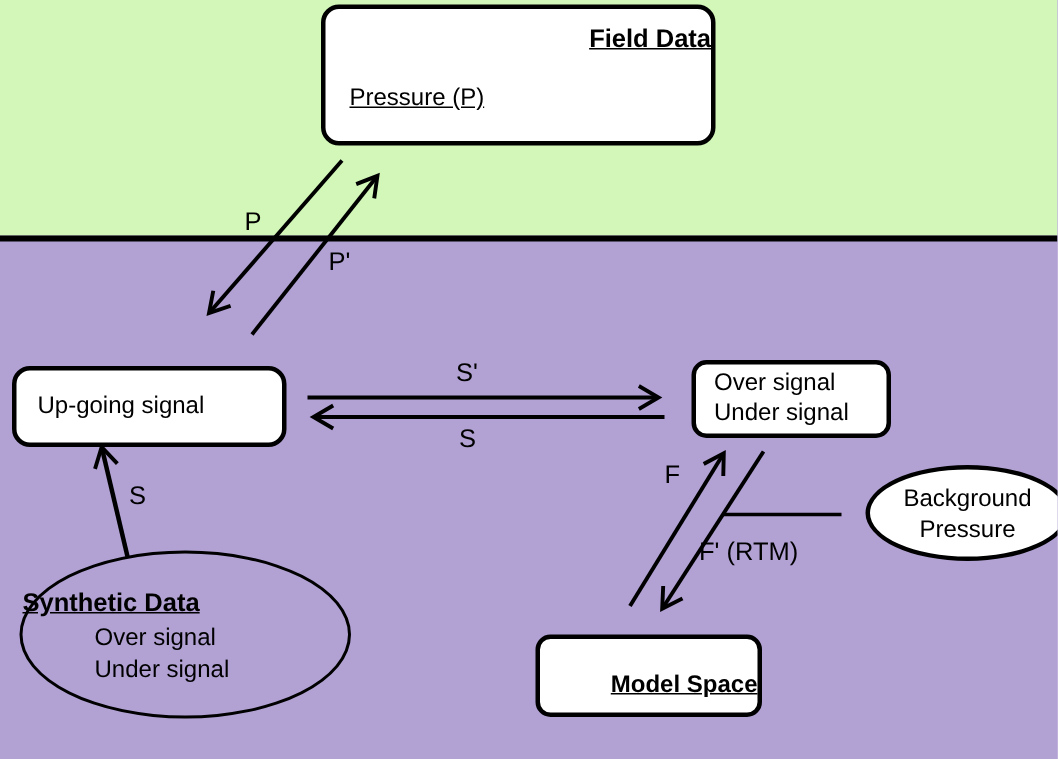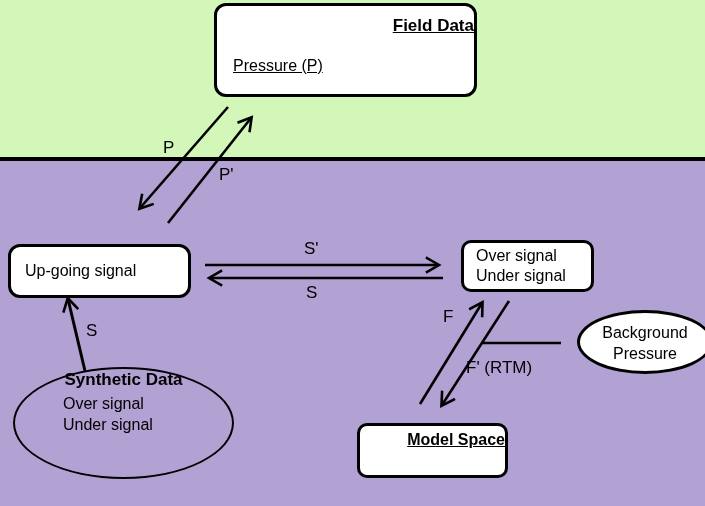--- a/index.html
+++ b/index.html
@@ -48,21 +48,21 @@
   }
   .flex-center {
     display: flex;
     flex-direction: column;
     justify-content: center;
   }
   #field-data-box { left: 214px; top: 3px; width: 263px; height: 94px; padding-top: 9px; }
   #field-data-box .body { margin-top: 19px; padding-left: 16px; text-decoration: underline; }
   #updown-box { left: 8px; top: 226px; width: 183px; height: 54px; padding-left: 14px; line-height: 22px; margin-top: 18px; }
   #overunder-box { left: 461px; top: 240px; width: 133px; height: 52px; padding-left: 12px; border-radius: 10px; line-height: 20px; }
-  #model-space-box { left: 357px; top: 423px; width: 151px; height: 55px; padding-top: 2px; border-radius: 10px; text-align: center; line-height: 23px; }
+  #model-space-box { left: 357px; top: 423px; width: 151px; height: 55px; padding-top: 19px; border-radius: 10px; text-align: center; line-height: 23px; }
   #model-space-box .title { font-size: 16px; }
   #bgvel-ellipse {
     left: 577px; top: 310px; width: 136px; height: 64px;
     border-radius: 50%;
     text-align: center;
     padding-top: 9px;
     line-height: 21px;
     z-index: 3;
     position: absolute;
     background: #fff;
@@ -76,21 +76,23 @@
     border: 2px solid #000;
     border-radius: 50%;
     box-sizing: border-box;
     background: transparent;
     z-index: 1;
     font-size: 16px;
     line-height: 21px;
   }
   #synthetic-ellipse .title {
     font-weight: bold;
-    text-align: center;
+    text-decoration: underline;
+    text-align: left;
+    margin-top: 22px;
     font-size: 17px;
   }
   #synthetic-ellipse .body { margin-top: 3px; padding-left: 48px; }
   .arrow-label {
     position: absolute;
     font-size: 17px;
     z-index: 4;
     white-space: nowrap;
   }
   #label-p       { left: 163px; top: 138px; }

